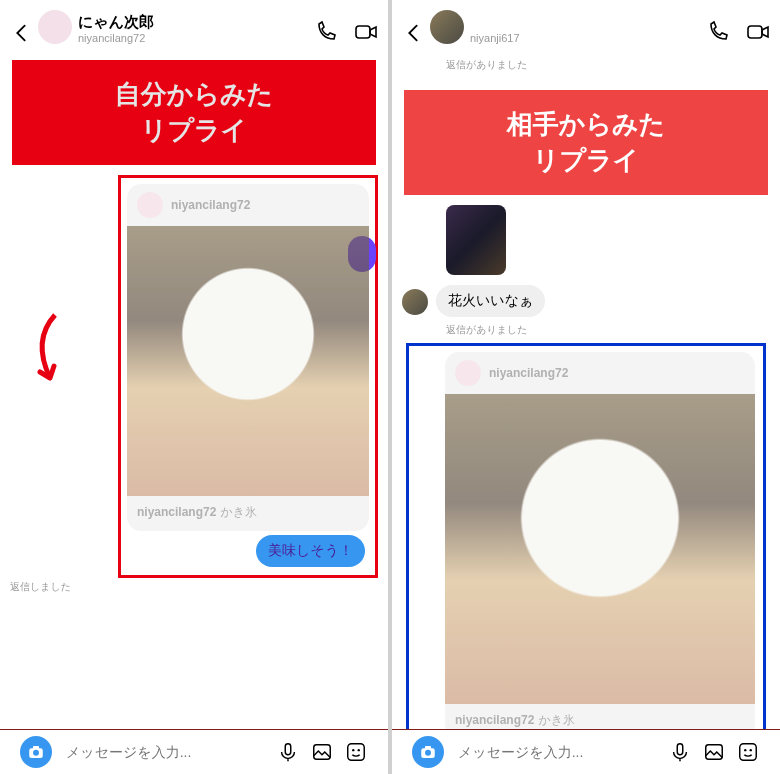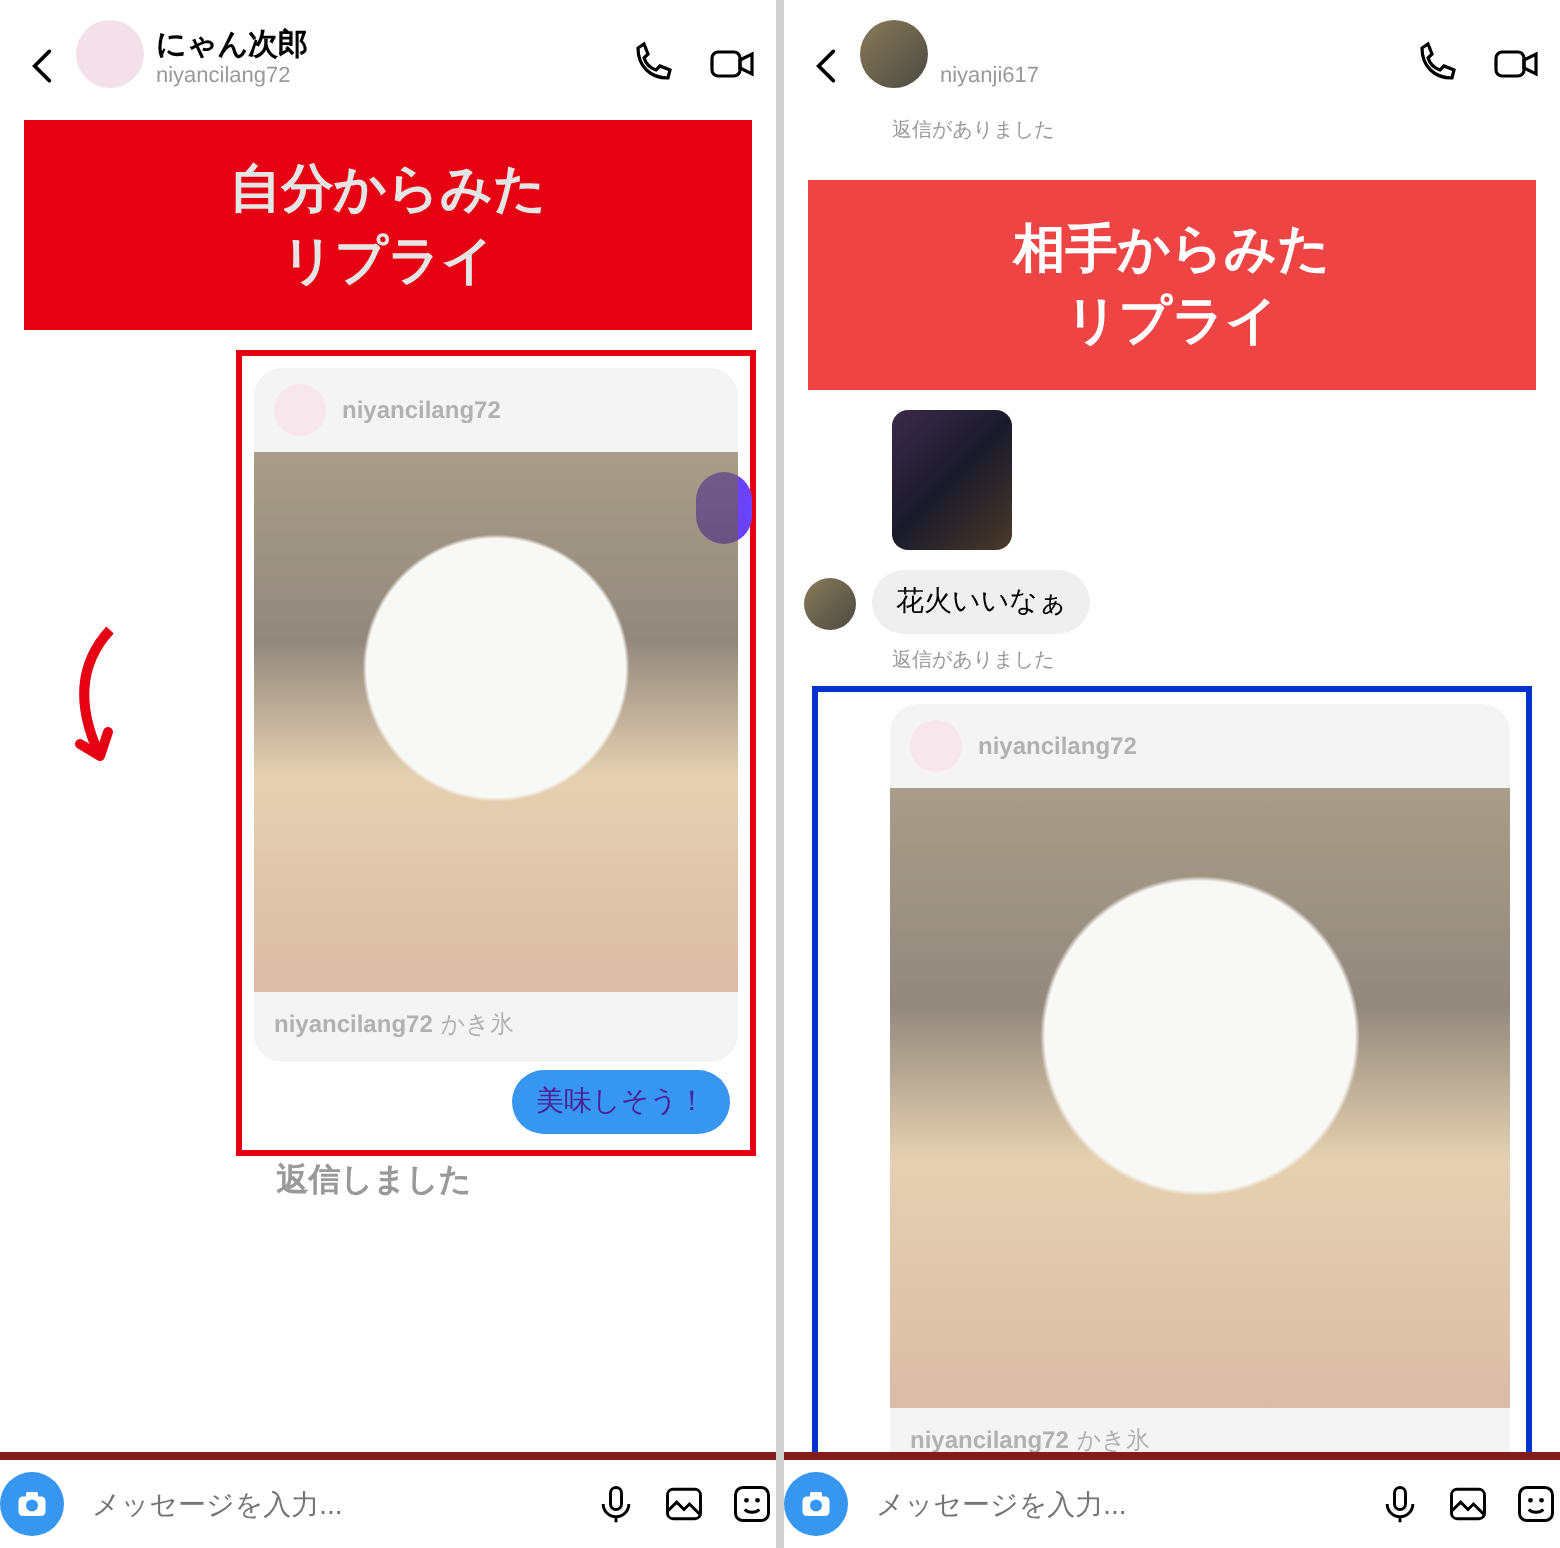--- a/index.html
+++ b/index.html
@@ -35,23 +35,23 @@
     .share-img { width: 100%; height: 270px; background:
       radial-gradient(circle at 50% 40%, #f5f5f0 32%, transparent 33%),
       linear-gradient(180deg, #7a6a4a 0%, #5a4a3a 35%, #d8b888 60%, #c89878 100%);
       position: relative;
     }
     .share-caption { padding: 8px 10px 10px 10px; font-size: 12px; color: #888; }
     .share-caption b { font-weight: 600; color:#888; margin-right:4px; }
     .red-box { border: 3px solid #e60012; padding: 2px; }
     .blue-box { border: 3px solid #0033cc; padding: 2px; margin-top: 4px; }
     .arrow { position: absolute; top: 258px; left: 20px; width: 70px; height: 80px; pointer-events: none; }
-    .reply-status { font-size: 16px; color: #999; text-align: center; margin: 2px 14px 4px 0; font-weight: bold; }
+    .reply-status { font-size: 10px; color: #999; text-align: left; margin: 2px 14px 4px 0; }
     .right-col { margin-left: auto; display: flex; flex-direction: column; align-items: flex-end; }
-    .input-bar { display: flex; align-items: center; padding: 6px 0; gap: 6px; border-top: 4px solid #7f1d1d; }
+    .input-bar { display: flex; align-items: center; padding: 6px 20px; gap: 6px; border-top: 1px solid #7f1d1d; }
     .camera-btn { width: 32px; height: 32px; border-radius: 50%; background: #3797f0; display: flex; align-items: center; justify-content: center; }
     .input-field { flex: 1; background: #fff; border: none; font-size: 14px; color: #999; padding: 6px 8px; outline: none; }
     .input-icons { display: flex; gap: 10px; }
     .faded { opacity: 0.65; }
   </style>
 </head>
 <body>
 
 <div class="container">
 

